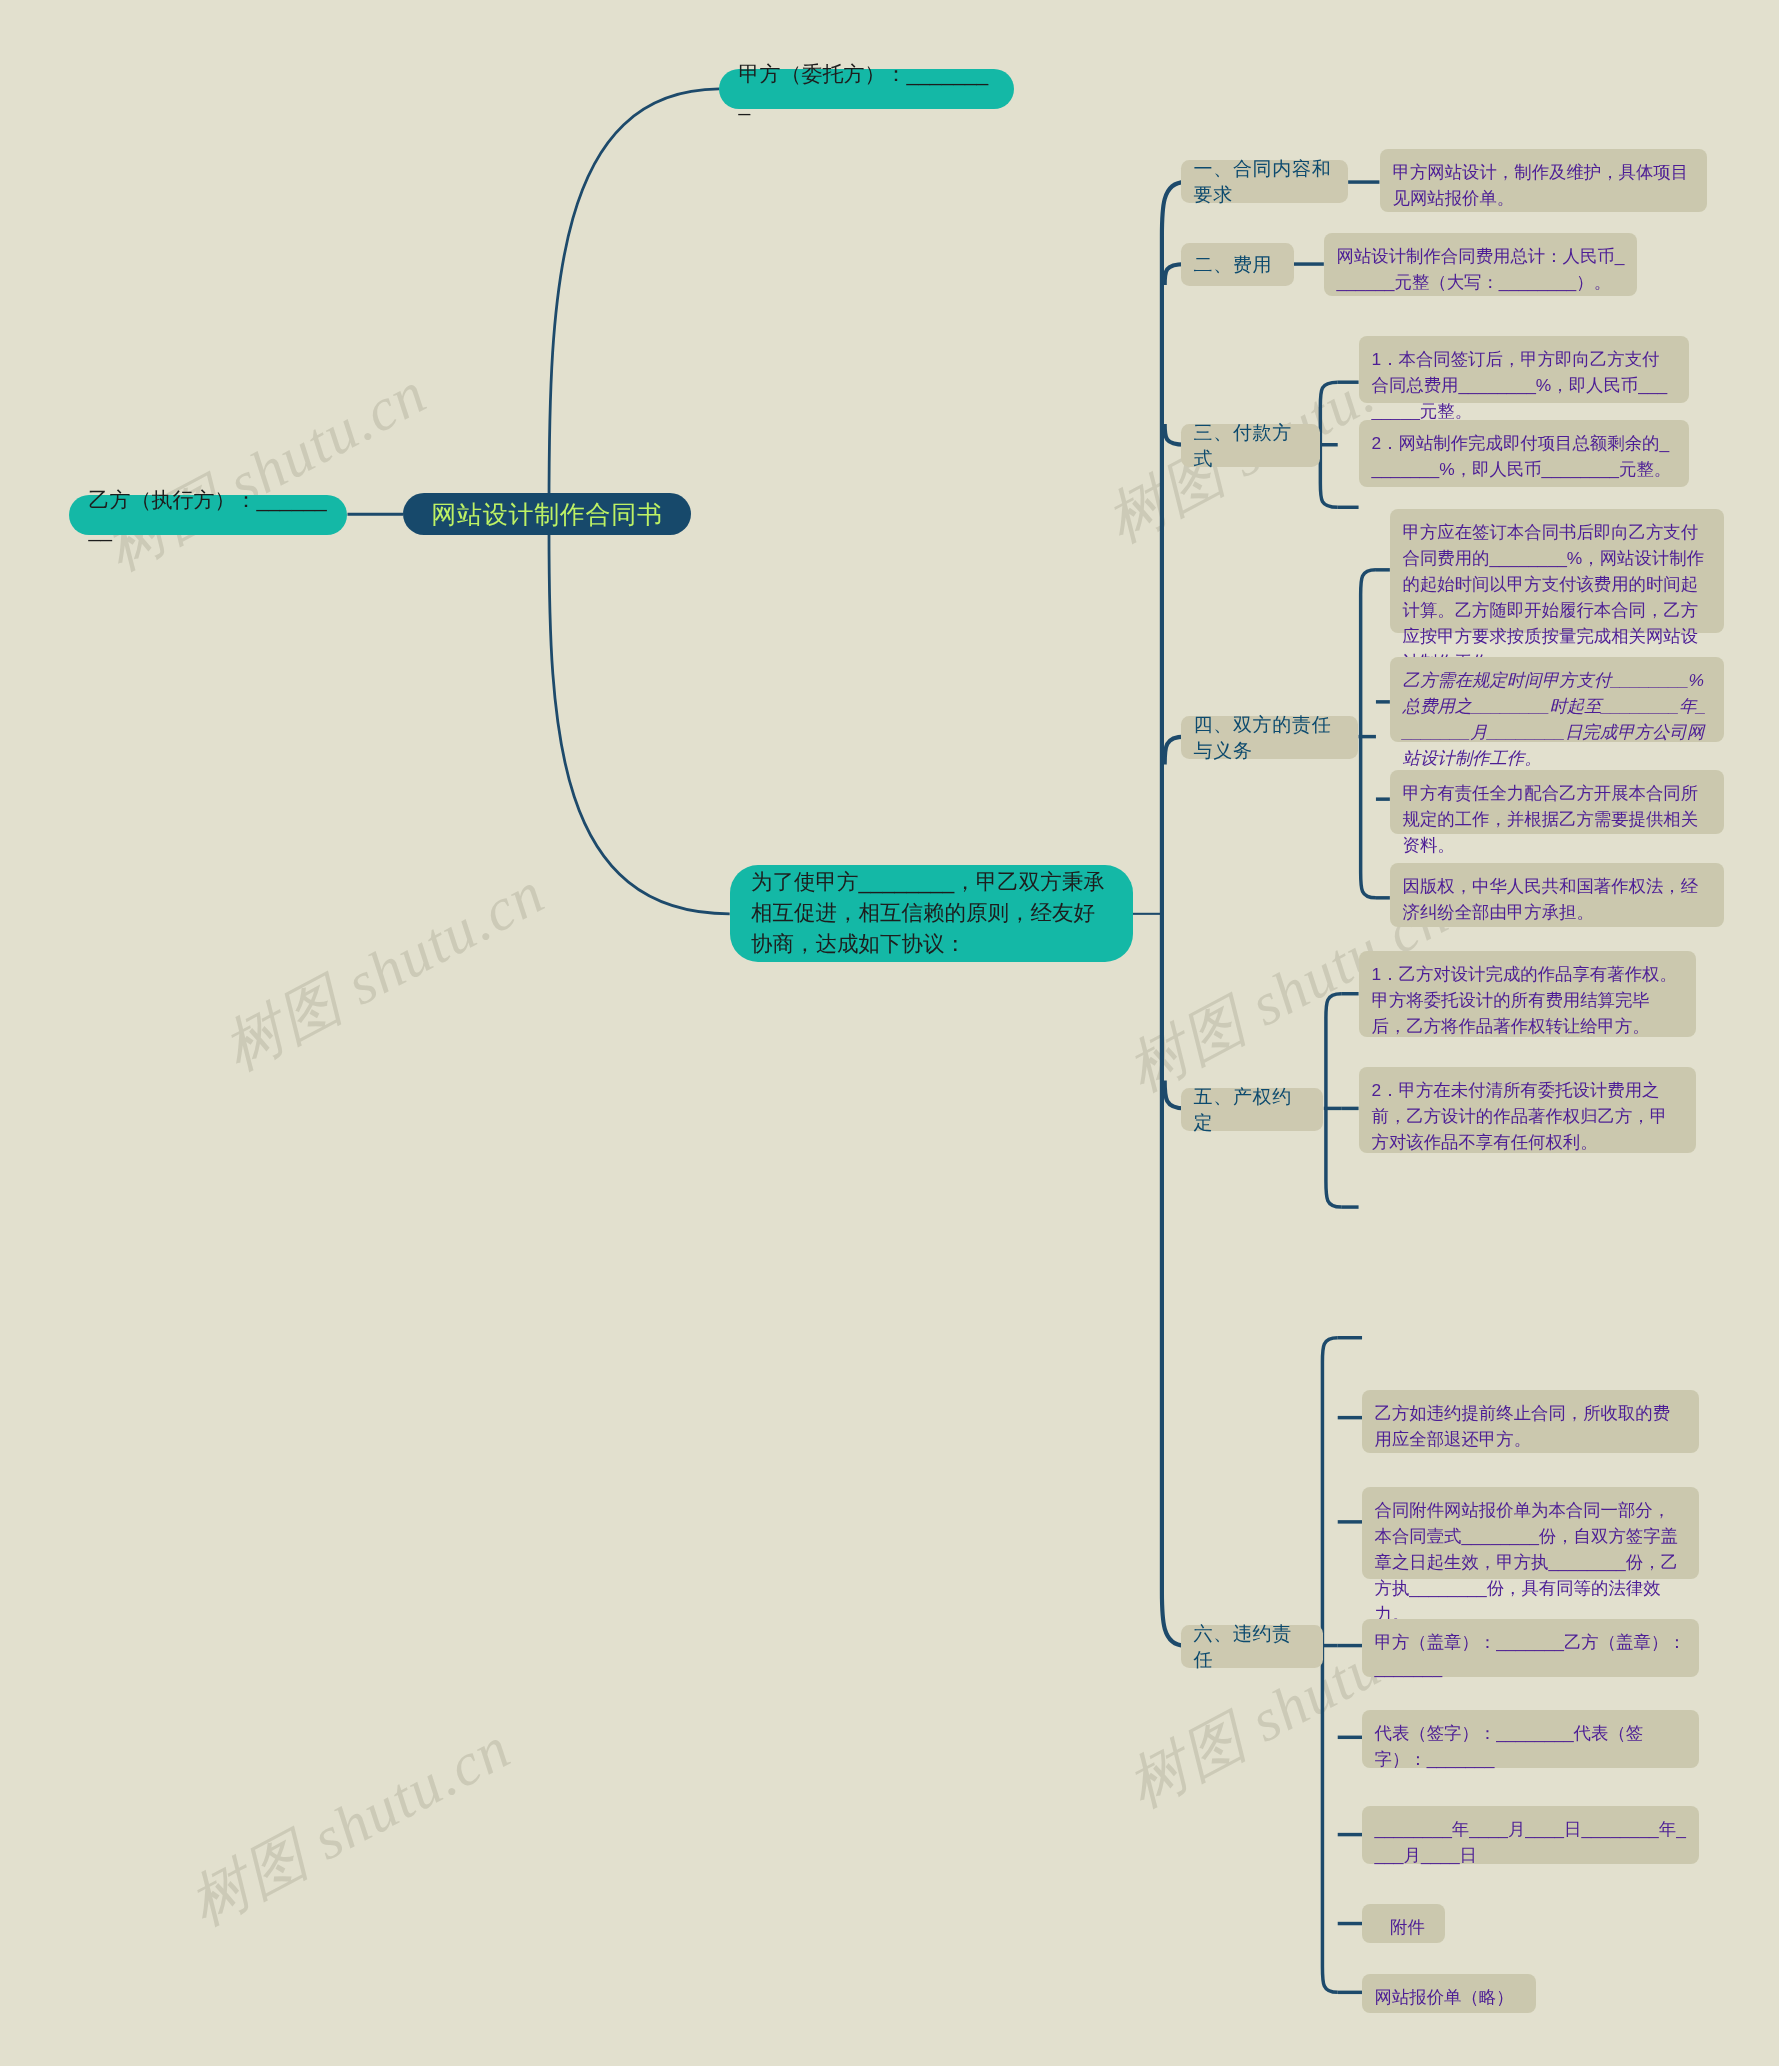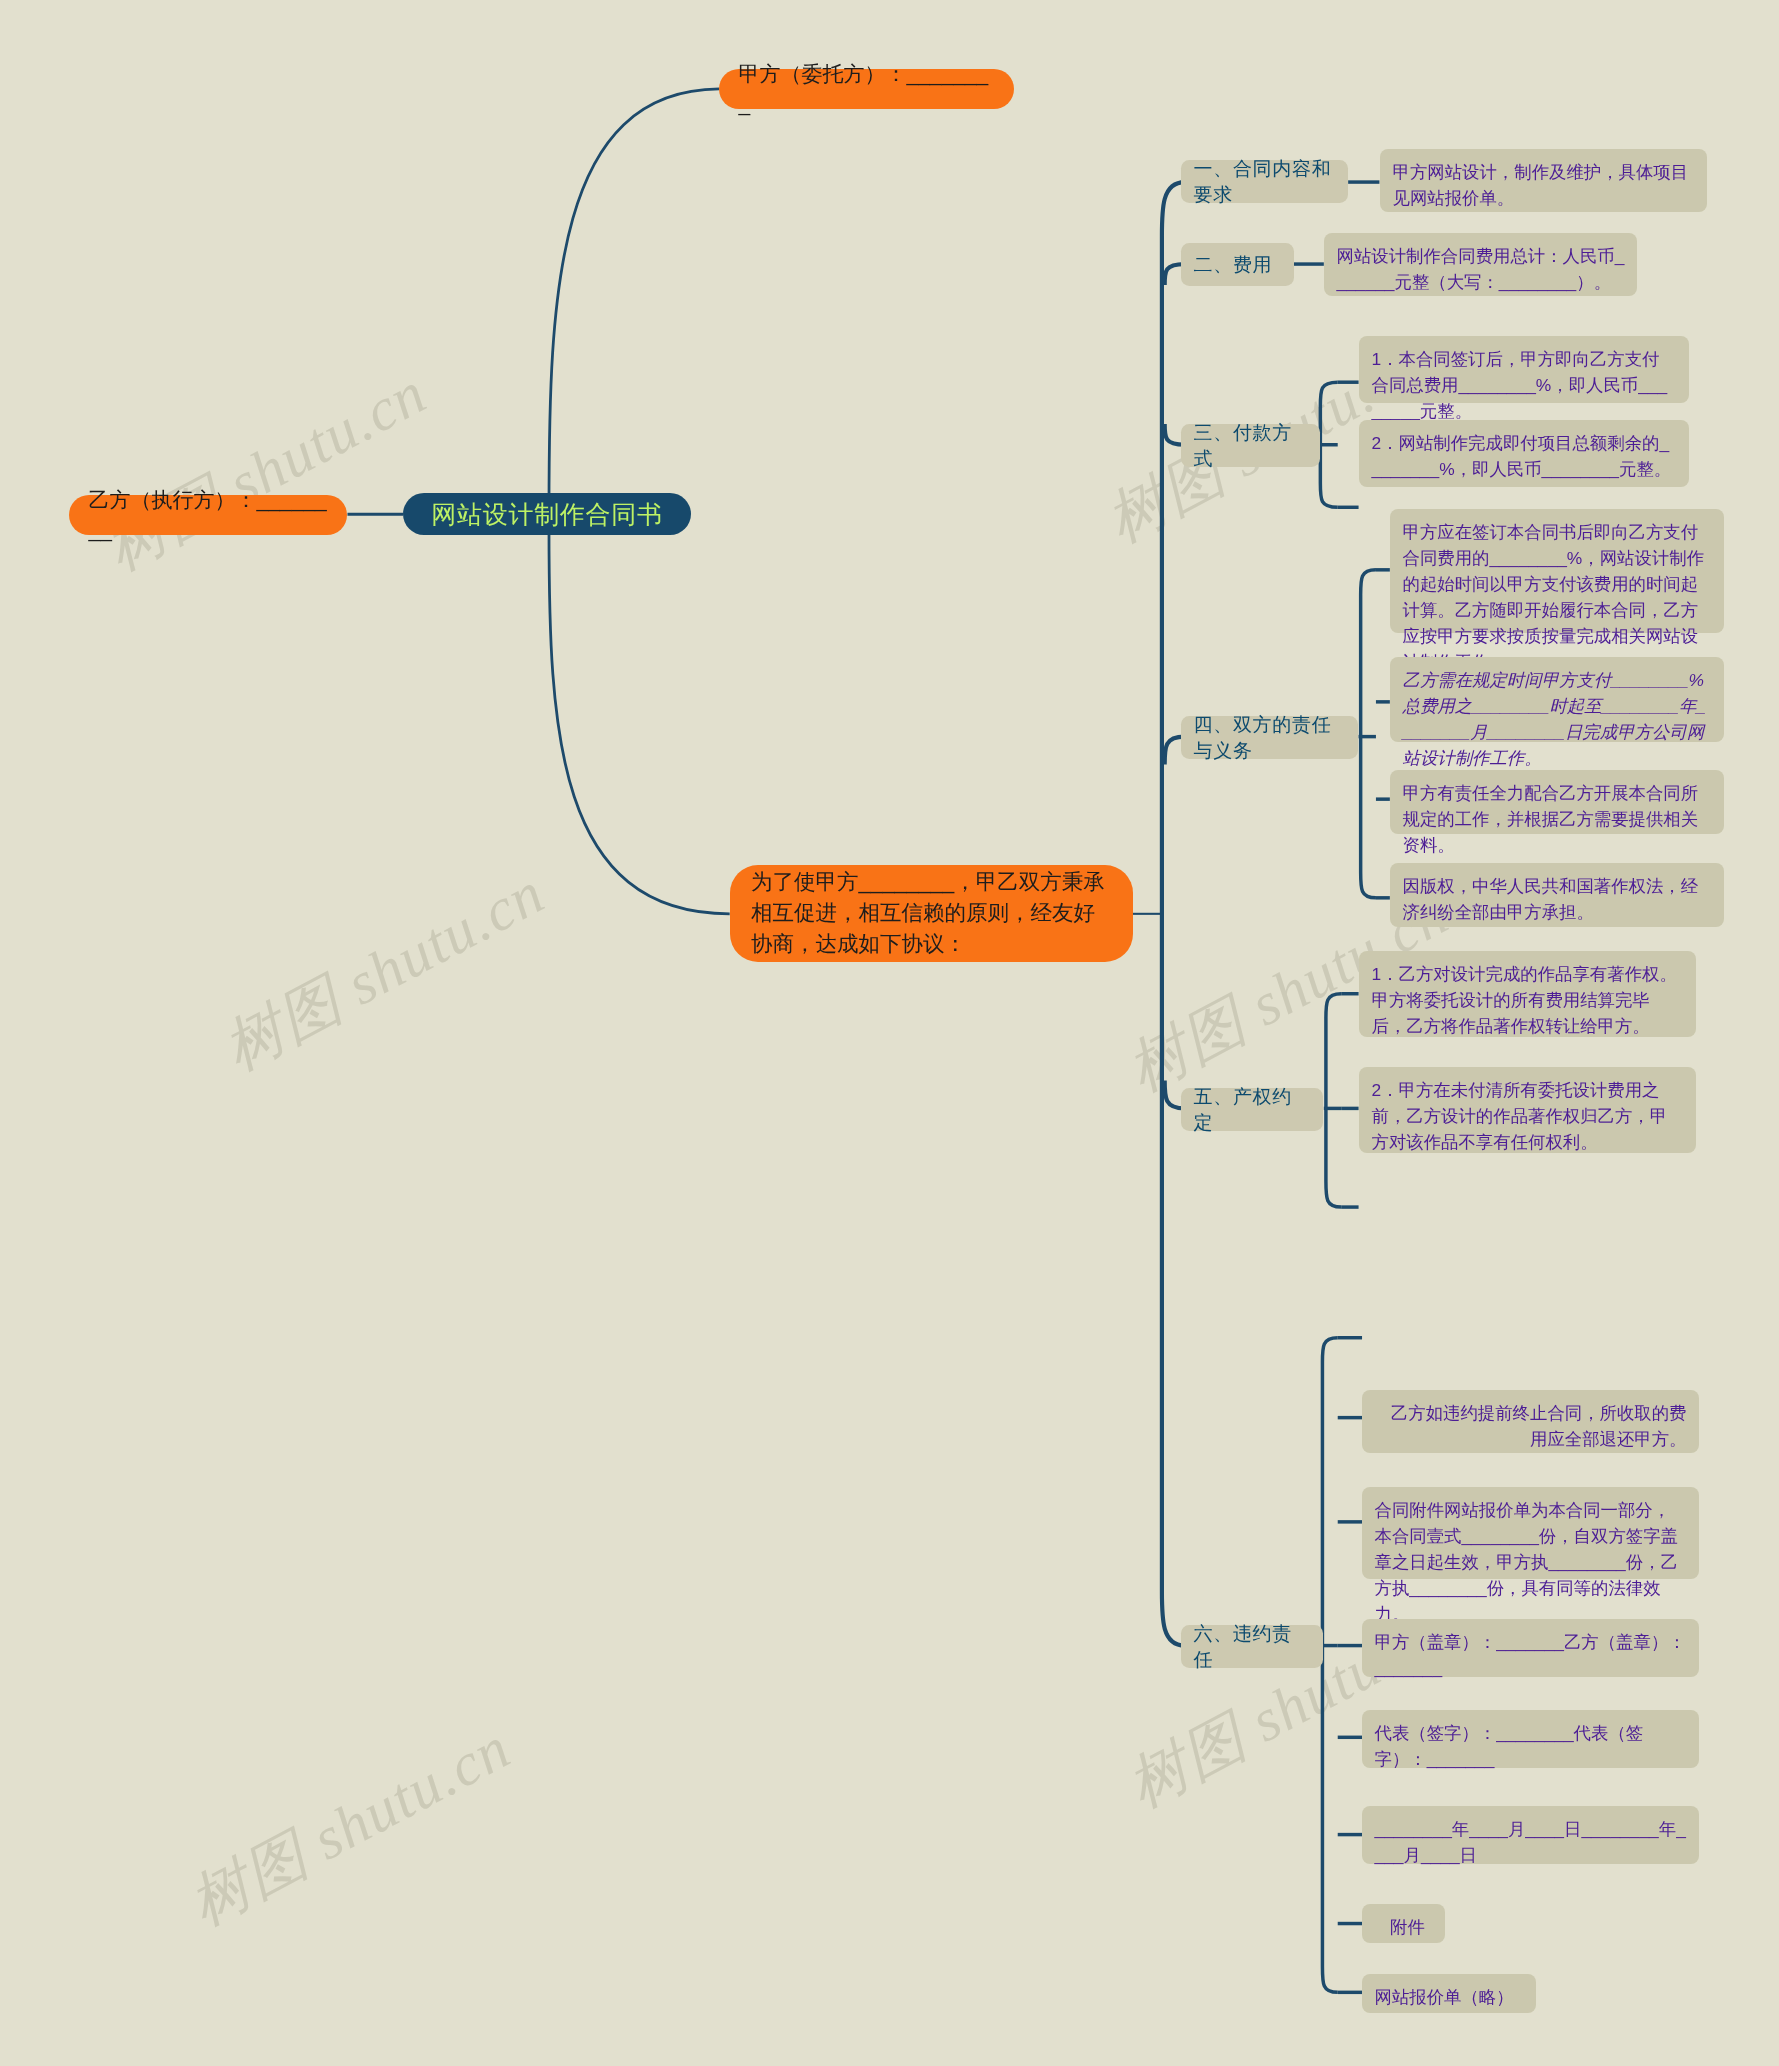--- a/index.html
+++ b/index.html
@@ -42,21 +42,21 @@
     border-radius:21px;
     font-size:25px;
     padding:12.5px 21px;
     letter-spacing:0.7px;
     justify-content:center;
     text-align:right;
   }
 
   
   .teal{
-    background:#f97316;
+    background:#14b8a6;
     color:#1d1d1d;
     border-radius:23.6px;
     font-size:21px;
     padding:9.7px 19.5px;
     line-height:1.45;
   }
   .teal.big{font-size:21.5px;border-radius:28px;padding:12.5px 21px;}
 
   
   .sect{
@@ -177,21 +177,21 @@
   <div class="node leaf" style="left:1359px;top:420px;width:330px;height:67px;">2．网站制作完成即付项目总额剩余的________%，即人民币________元整。</div>
 
   <div class="node leaf" style="left:1390px;top:509px;width:334px;height:124px;">甲方应在签订本合同书后即向乙方支付合同费用的________%，网站设计制作的起始时间以甲方支付该费用的时间起计算。乙方随即开始履行本合同，乙方应按甲方要求按质按量完成相关网站设计制作工作。</div>
   <div class="node leaf" style="left:1390px;top:657px;width:334px;height:85px;font-style:italic;">乙方需在规定时间甲方支付________%总费用之________时起至________年________月________日完成甲方公司网站设计制作工作。</div>
   <div class="node leaf" style="left:1390px;top:770px;width:334px;height:64px;">甲方有责任全力配合乙方开展本合同所规定的工作，并根据乙方需要提供相关资料。</div>
   <div class="node leaf" style="left:1390px;top:863px;width:334px;height:64px;">因版权，中华人民共和国著作权法，经济纠纷全部由甲方承担。</div>
 
   <div class="node leaf" style="left:1359px;top:951px;width:337px;height:86px;">1．乙方对设计完成的作品享有著作权。甲方将委托设计的所有费用结算完毕后，乙方将作品著作权转让给甲方。</div>
   <div class="node leaf" style="left:1359px;top:1067px;width:337px;height:86px;">2．甲方在未付清所有委托设计费用之前，乙方设计的作品著作权归乙方，甲方对该作品不享有任何权利。</div>
 
-  <div class="node leaf" style="left:1362px;top:1390px;width:337px;height:63px;text-align:right;">乙方如违约提前终止合同，所收取的费用应全部退还甲方。</div>
+  <div class="node leaf" style="left:1362px;top:1390px;width:337px;height:63px;">乙方如违约提前终止合同，所收取的费用应全部退还甲方。</div>
   <div class="node leaf" style="left:1362px;top:1487px;width:337px;height:92px;">合同附件网站报价单为本合同一部分，本合同壹式________份，自双方签字盖章之日起生效，甲方执________份，乙方执________份，具有同等的法律效力。</div>
   <div class="node leaf" style="left:1362px;top:1619px;width:337px;height:58px;">甲方（盖章）：_______乙方（盖章）：_______</div>
   <div class="node leaf" style="left:1362px;top:1710px;width:337px;height:58px;">代表（签字）：________代表（签字）：_______</div>
   <div class="node leaf" style="left:1362px;top:1806px;width:337px;height:58px;">________年____月____日________年____月____日</div>
   <div class="node leaf" style="left:1362px;top:1904px;width:83px;height:39px;padding-left:28px;">附件</div>
   <div class="node leaf" style="left:1362px;top:1974px;width:174px;height:39px;">网站报价单（略）</div>
 
 </div>
 
 

